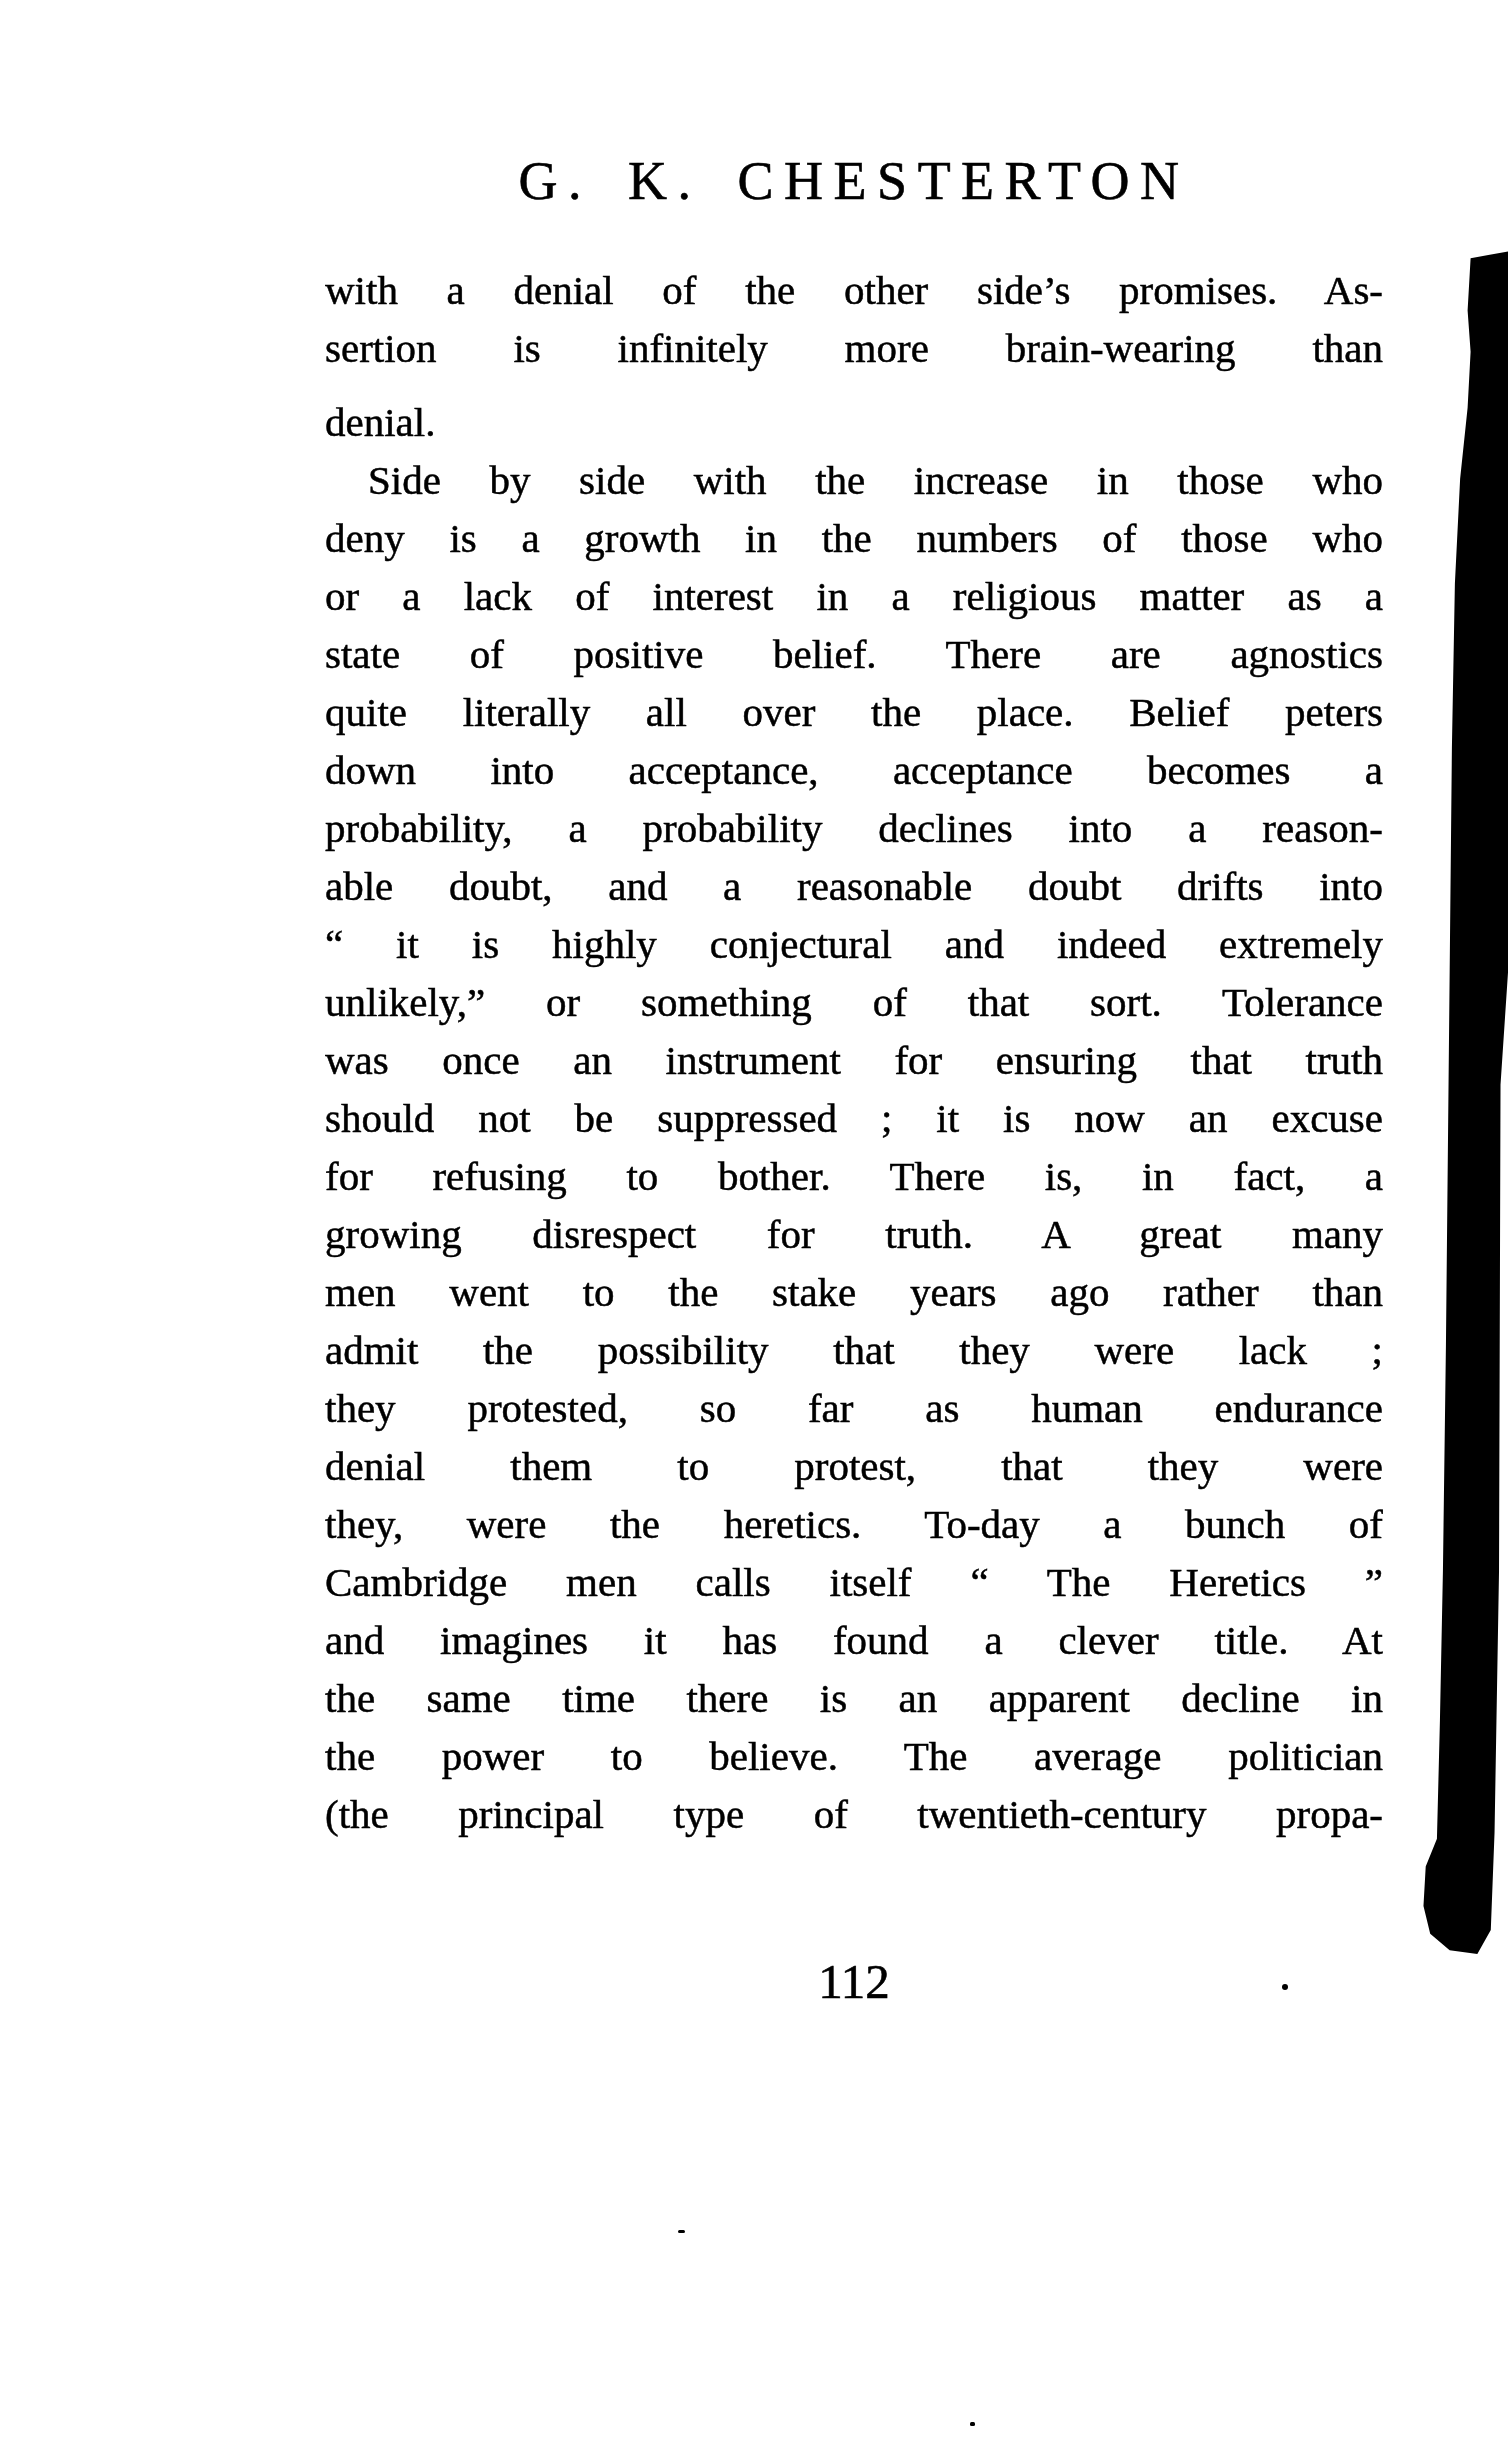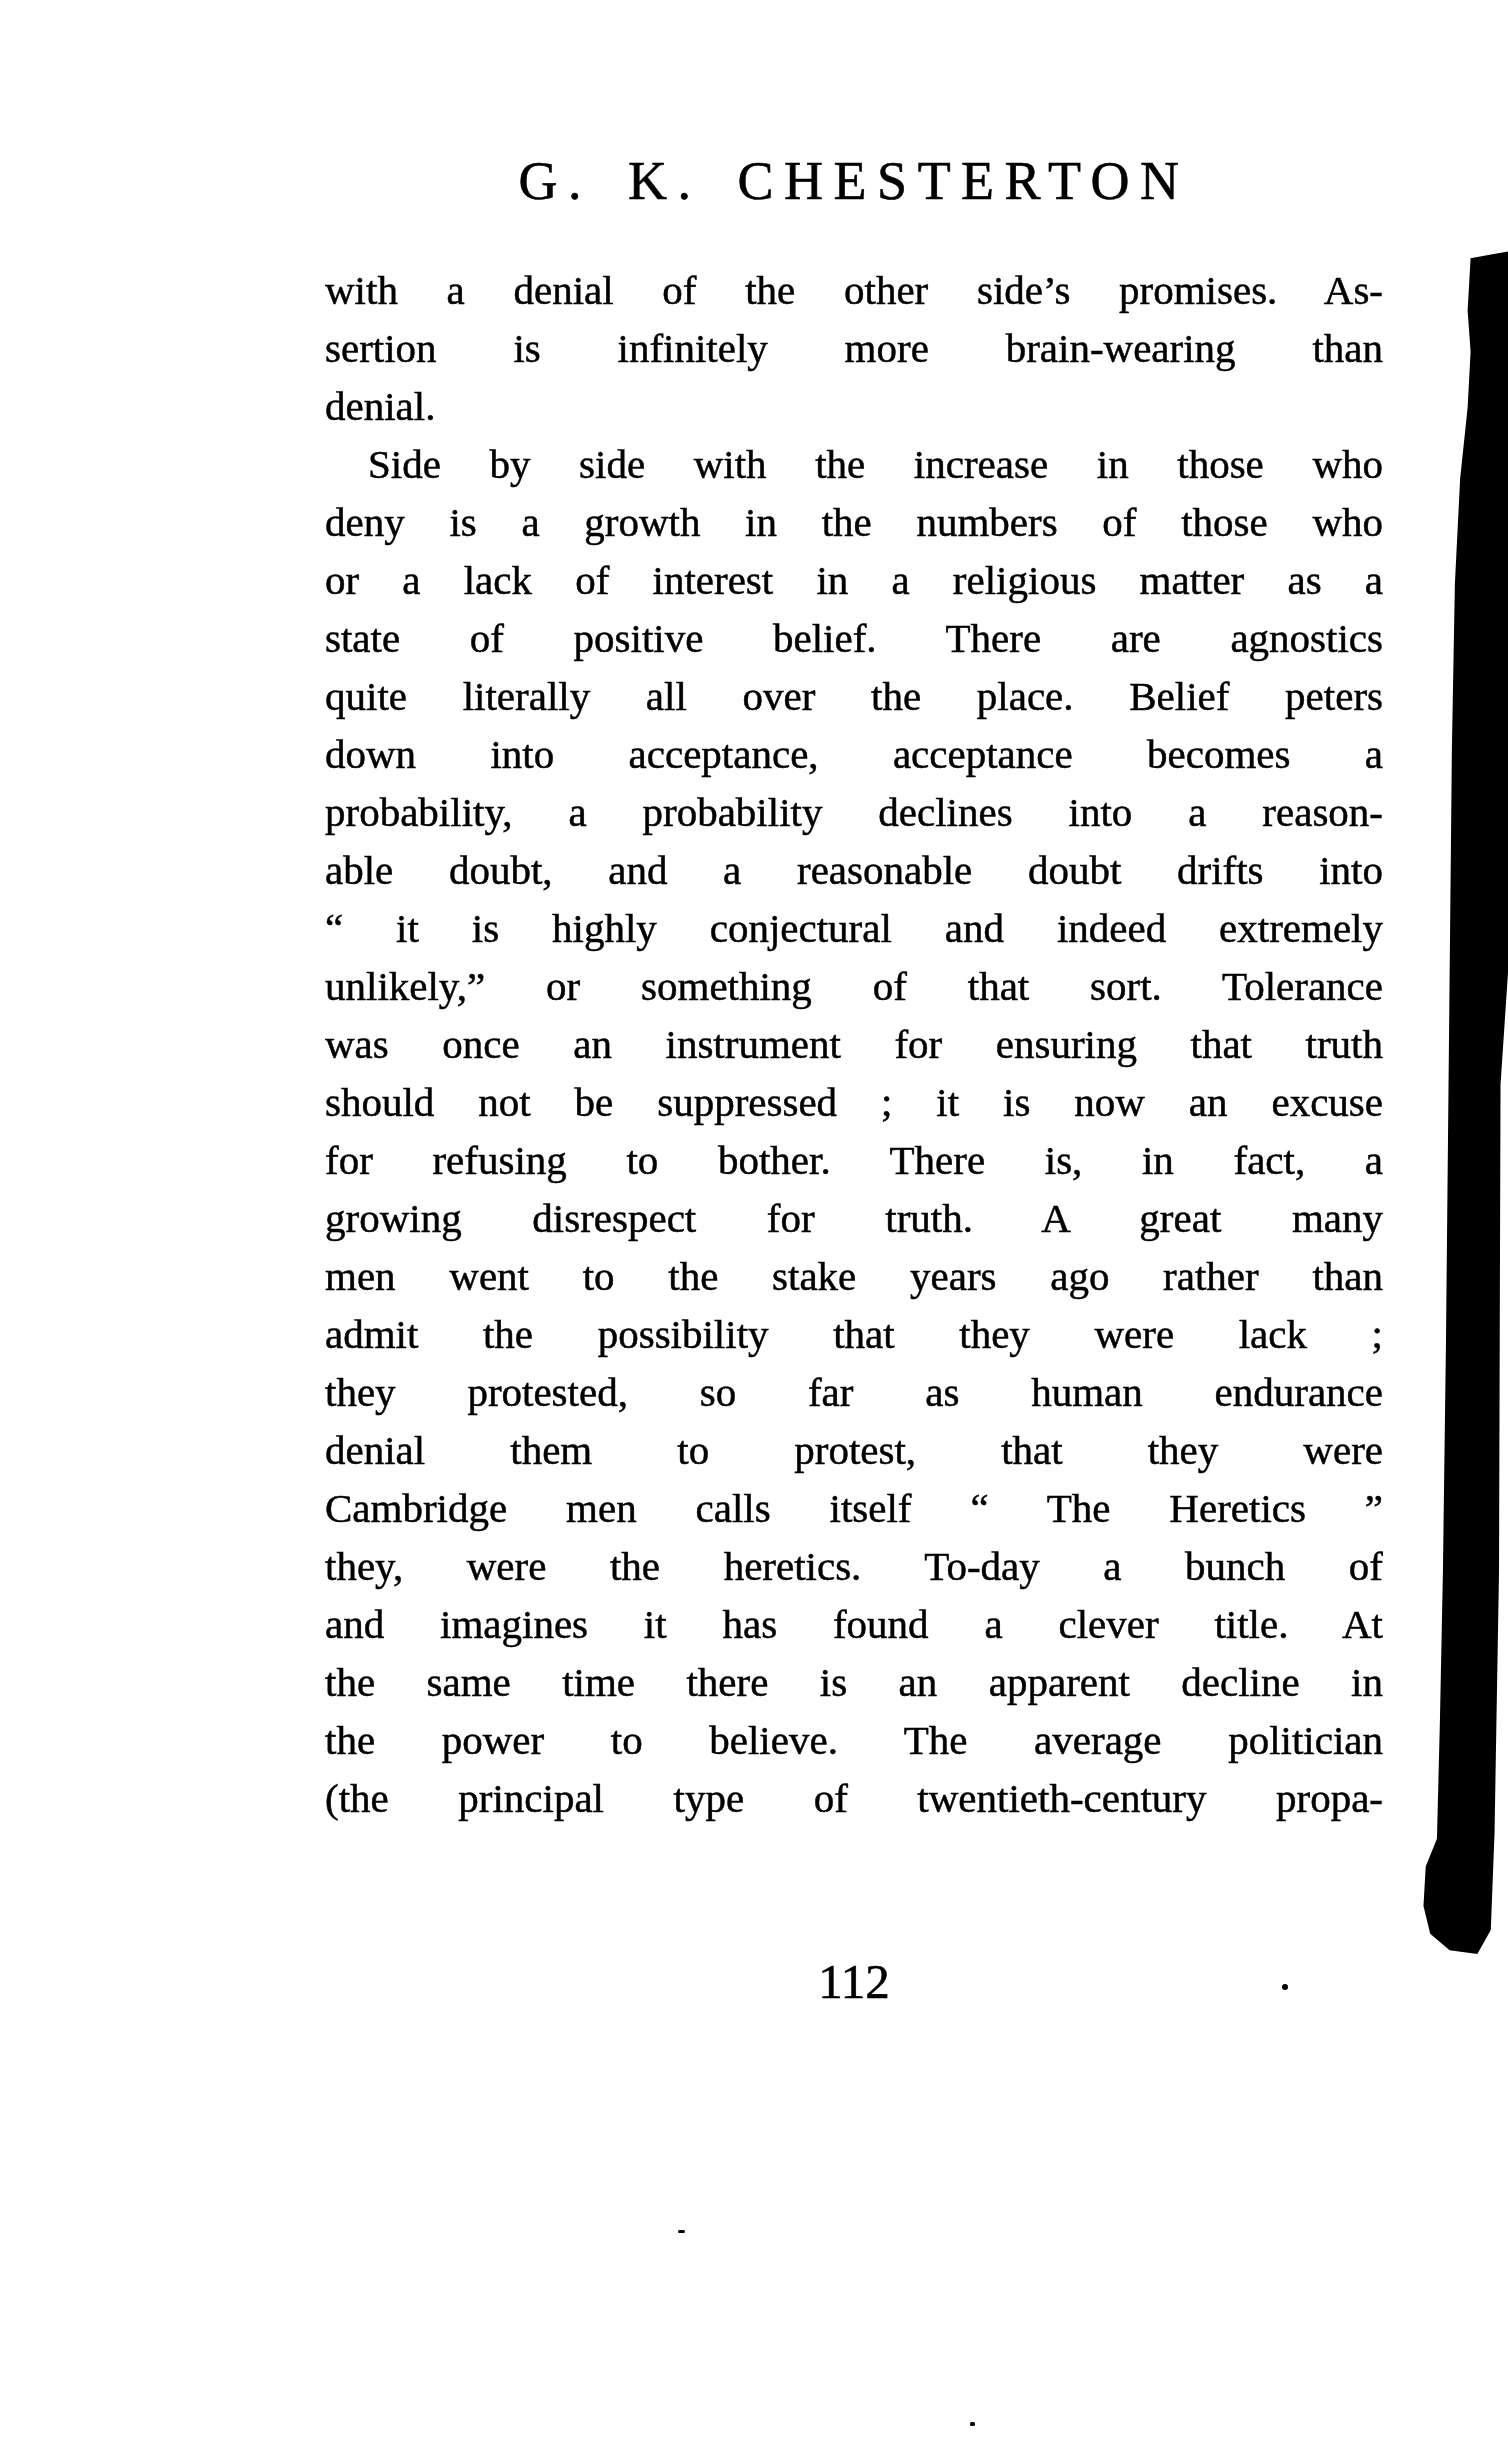--- a/index.html
+++ b/index.html
@@ -17,21 +17,21 @@
     -webkit-text-stroke:0.6px #000;
   }
   
   .textblock{position:absolute;left:325px;top:261px;width:1058px;}
   .line{
     height:58px;line-height:58px;font-size:41px;
     text-align:justify;text-align-last:justify;
     overflow:hidden;-webkit-text-stroke:0.5px #000;
   }
   .line.indent{text-indent:43px;}
-  .line.short{text-align:left;text-align-last:left;}
+  .line.short{text-align:left;text-align-last:left;margin-top:16px;}
   
   .page-number{
     position:absolute;left:325px;top:1942px;width:1058px;
     text-align:center;font-size:49px;line-height:49px;margin-top:15px;
     -webkit-text-stroke:0.6px #000;
   }
   
   .artifact-svg{position:absolute;left:0;top:0;pointer-events:none;}
   .speck{position:absolute;background:#000;border-radius:1.5px;}
   .speck-dot{left:1282px;top:1984px;width:6px;height:6px;border-radius:50%;}
@@ -60,22 +60,22 @@
     <div class="line">“ it is highly conjectural and indeed extremely</div>
     <div class="line">unlikely,” or something of that sort.  Tolerance</div>
     <div class="line">was once an instrument for ensuring that truth</div>
     <div class="line">should not be suppressed ;  it is now an excuse</div>
     <div class="line">for refusing to bother.  There is, in fact, a</div>
     <div class="line">growing disrespect for truth.  A great many</div>
     <div class="line">men went to the stake years ago rather than</div>
     <div class="line">admit the possibility that they were lack ;</div>
     <div class="line">they protested, so far as human endurance</div>
     <div class="line">denial them to protest, that they were</div>
+    <div class="line">they, were the heretics.  To-day a bunch of</div>
     <div class="line">Cambridge men calls itself “ The Heretics ”</div>
-    <div class="line">they, were the heretics.  To-day a bunch of</div>
     <div class="line">and imagines it has found a clever title.  At</div>
     <div class="line">the same time there is an apparent decline in</div>
     <div class="line">the power to believe.  The average politician</div>
     <div class="line">(the principal type of twentieth-century propa-</div>
   </div>
 
   <div class="page-number">112</div>
 
   <svg class="artifact-svg" width="1508" height="2438" viewBox="0 0 2016 3259" aria-hidden="true">
     <polygon fill="#000000" points="

